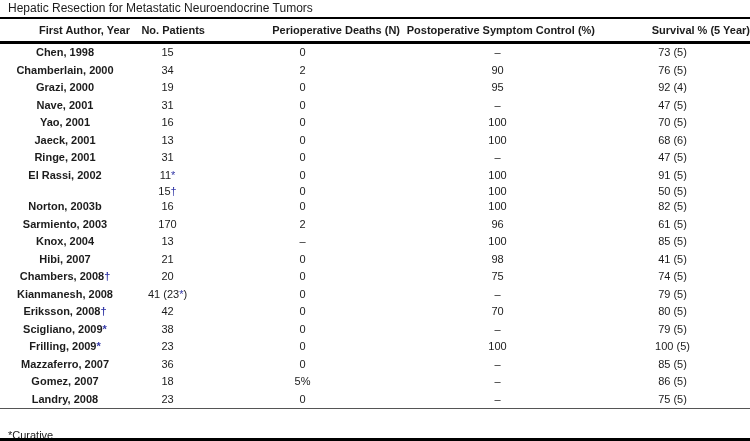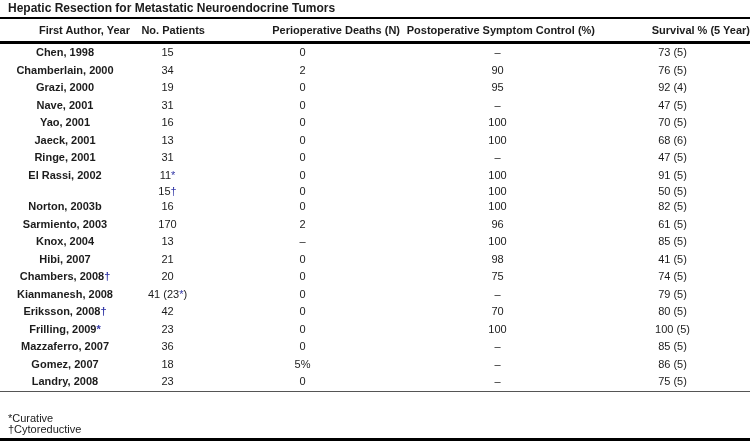--- a/index.html
+++ b/index.html
@@ -13,21 +13,21 @@
     height: 441px;
     box-sizing: border-box;
     background: #ffffff;
     font-family: "Liberation Sans", sans-serif;
     color: #1c1c1c;
     border-bottom: 3px solid #000000;
     overflow: hidden;
   }
   .title {
     font-size: 12px;
-    font-weight: bold;
+    font-weight: normal;
     line-height: 13px;
     height: 13px;
     padding: 2px 0 2px 8px;
     border-bottom: 2px solid #000000;
     white-space: nowrap;
   }
   table.data-table {
     width: 750px;
     border-collapse: collapse;
     table-layout: fixed;
@@ -195,20 +195,27 @@
           <td class="col-survival"><span>79 (5)</span></td>
         </tr>
         <tr>
           <td class="col-author"><span>Eriksson, 2008</span><span class="sym">†</span></td>
           <td class="col-patients"><span>42</span></td>
           <td class="col-deaths"><span>0</span></td>
           <td class="col-symptom"><span>70</span></td>
           <td class="col-survival"><span>80 (5)</span></td>
         </tr>
         <tr>
+          <td class="col-author"><span>Scigliano, 2009</span><span class="sym">*</span></td>
+          <td class="col-patients"><span>38</span></td>
+          <td class="col-deaths"><span>0</span></td>
+          <td class="col-symptom"><span>–</span></td>
+          <td class="col-survival"><span>79 (5)</span></td>
+        </tr>
+        <tr>
           <td class="col-author"><span>Frilling, 2009</span><span class="sym">*</span></td>
           <td class="col-patients"><span>23</span></td>
           <td class="col-deaths"><span>0</span></td>
           <td class="col-symptom"><span>100</span></td>
           <td class="col-survival"><span>100 (5)</span></td>
         </tr>
         <tr>
           <td class="col-author"><span>Mazzaferro, 2007</span></td>
           <td class="col-patients"><span>36</span></td>
           <td class="col-deaths"><span>0</span></td>

